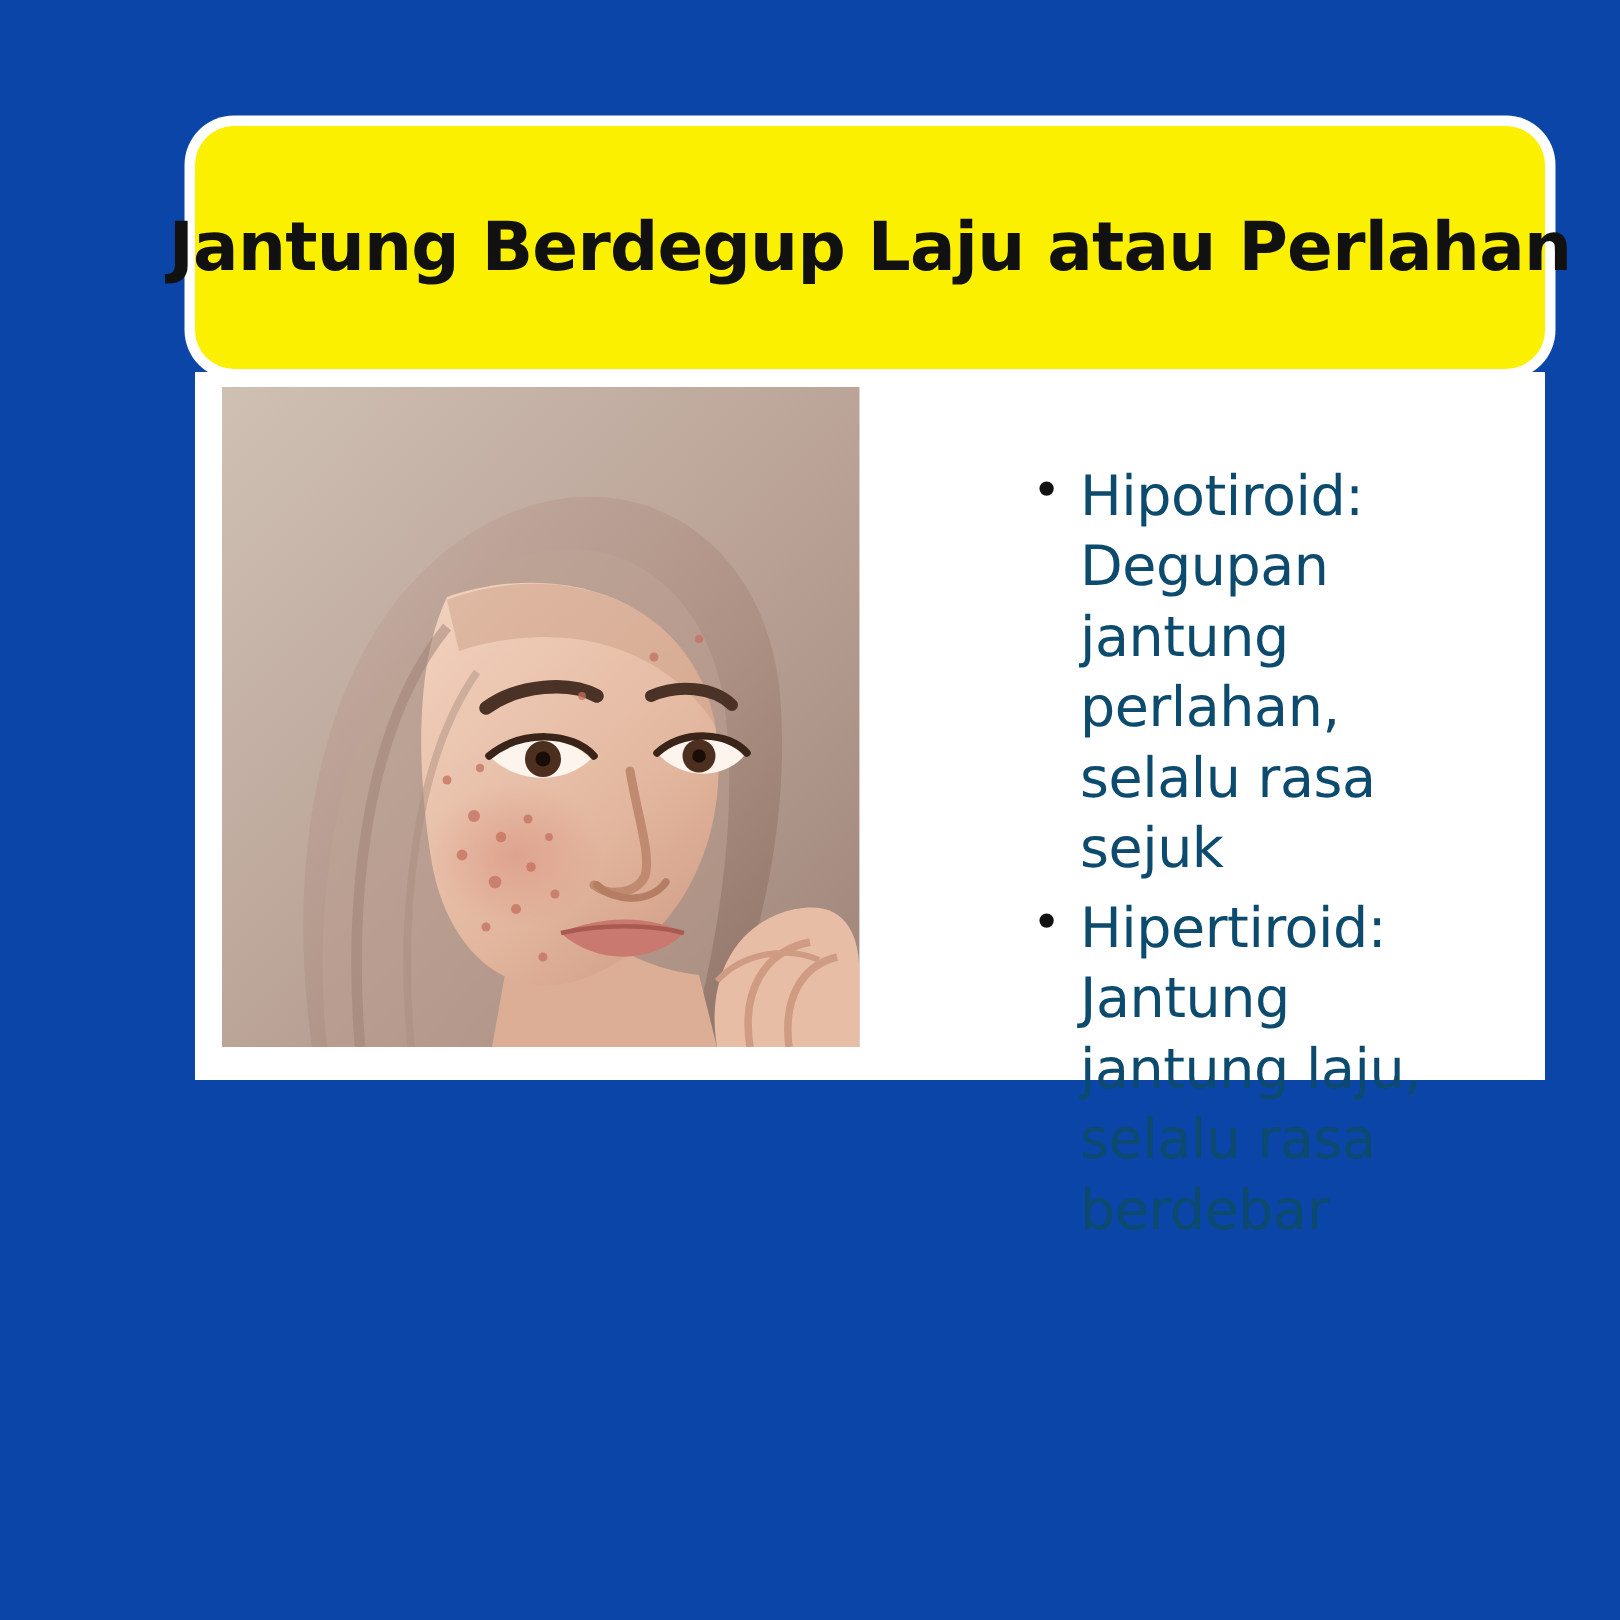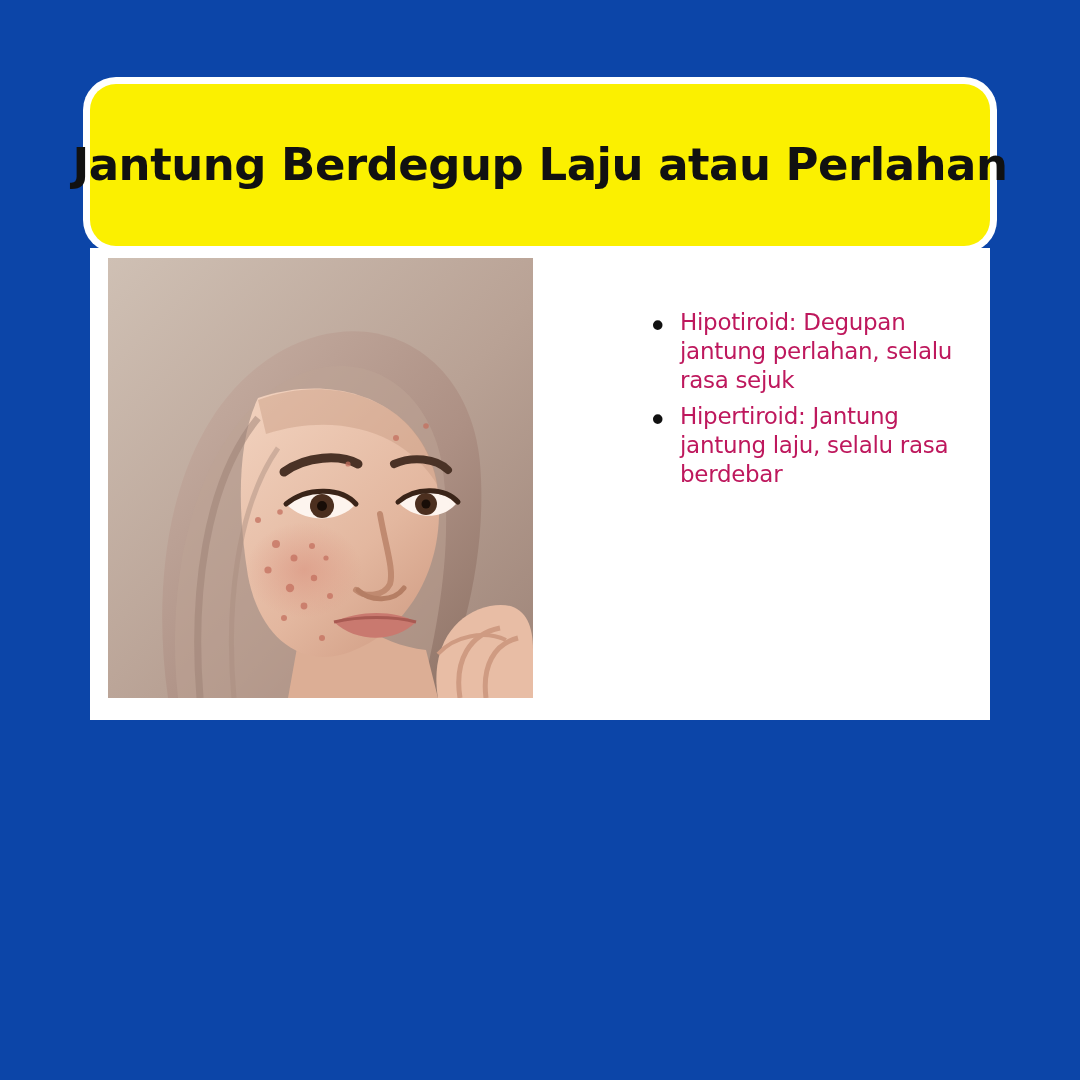--- a/index.html
+++ b/index.html
@@ -11,20 +11,21 @@
     height: 1080px;
     background: #0c45a8;
     font-family: "Liberation Sans", sans-serif;
     overflow: hidden;
   }
   .slide {
     position: relative;
     width: 980px;
     height: 1080px;
     background: #0c45a8;
+    margin-left: 40px;
   }
 
   
   .title-banner {
     position: absolute;
     left: 90px;
     top: 84px;
     width: 900px;
     height: 162px;
     background: #fbf000;
@@ -80,23 +81,23 @@
     width: 330px;
     margin: 0;
     padding: 0;
     list-style: none;
   }
   .bullets li {
     position: relative;
     padding-left: 42px;
     margin-bottom: 6px;
     font-family: "DejaVu Sans", sans-serif;
-    font-size: 23px;
+    font-size: 37px;
     line-height: 1.27;
-    color: #be185d;
+    color: #0c4a6e;
     letter-spacing: -0.3px;
   }
   .bullets li::before {
     content: "•";
     position: absolute;
     left: 10px;
     top: -2px;
     font-size: 33px;
     line-height: 1.27;
     color: #111111;

